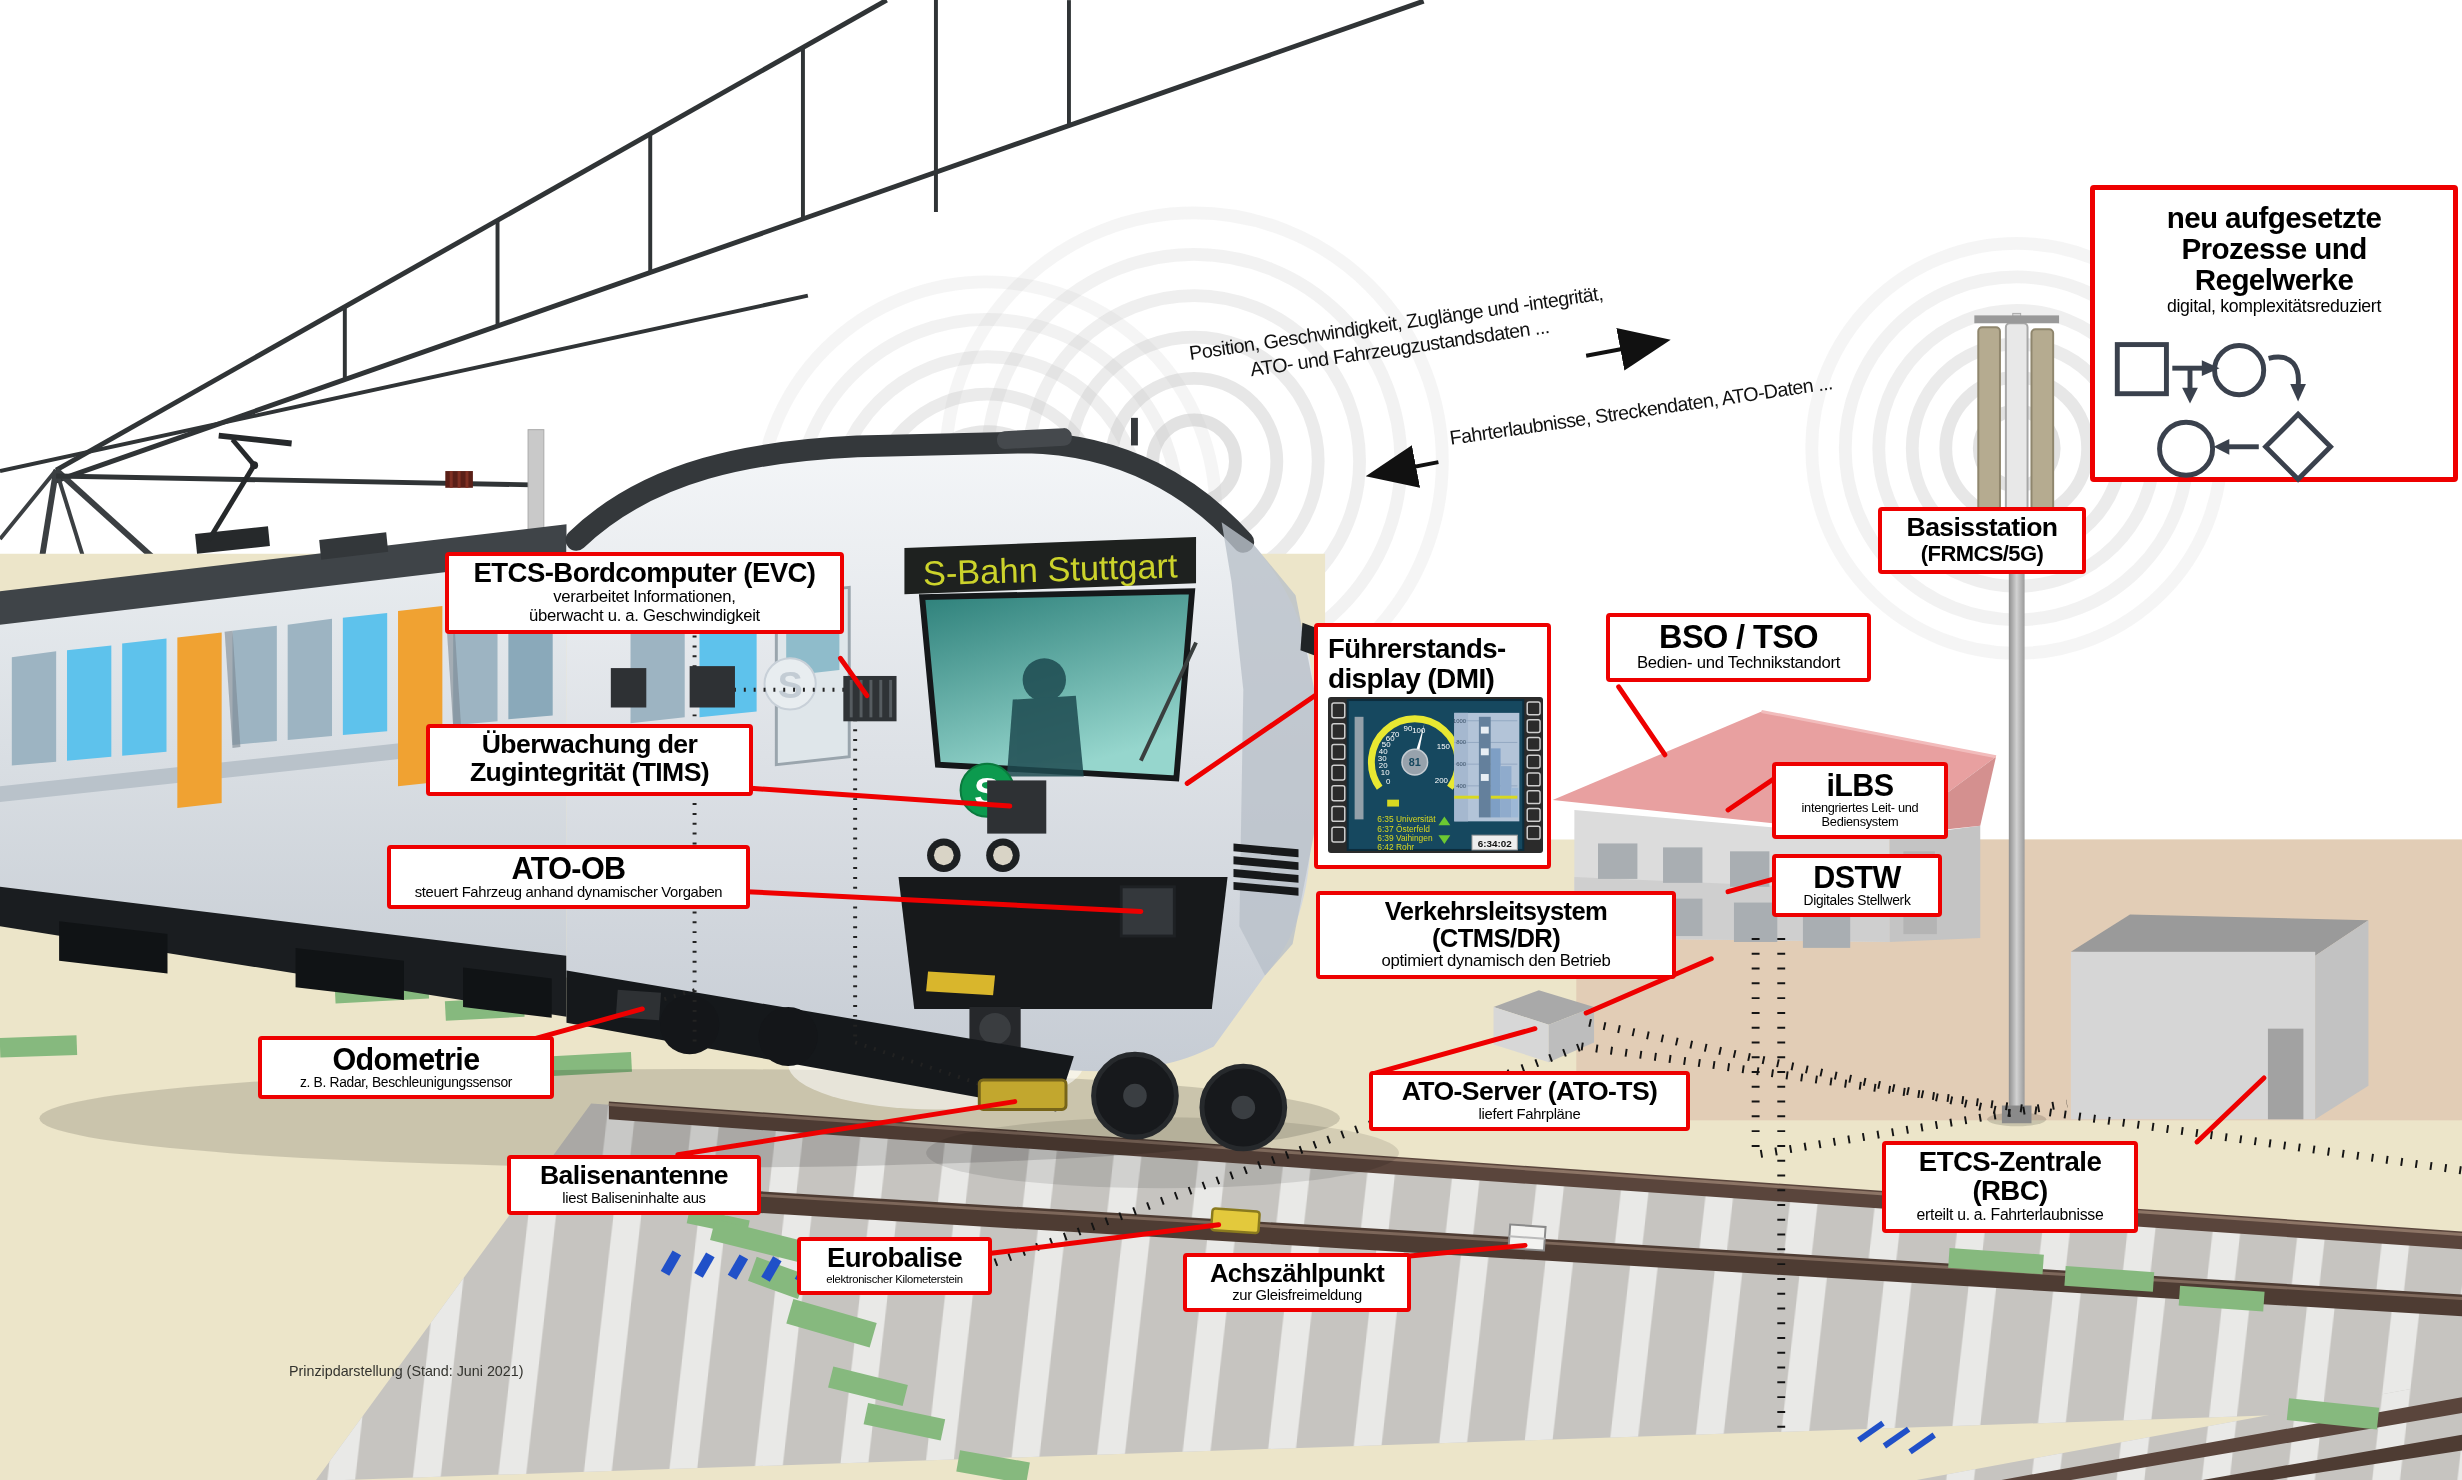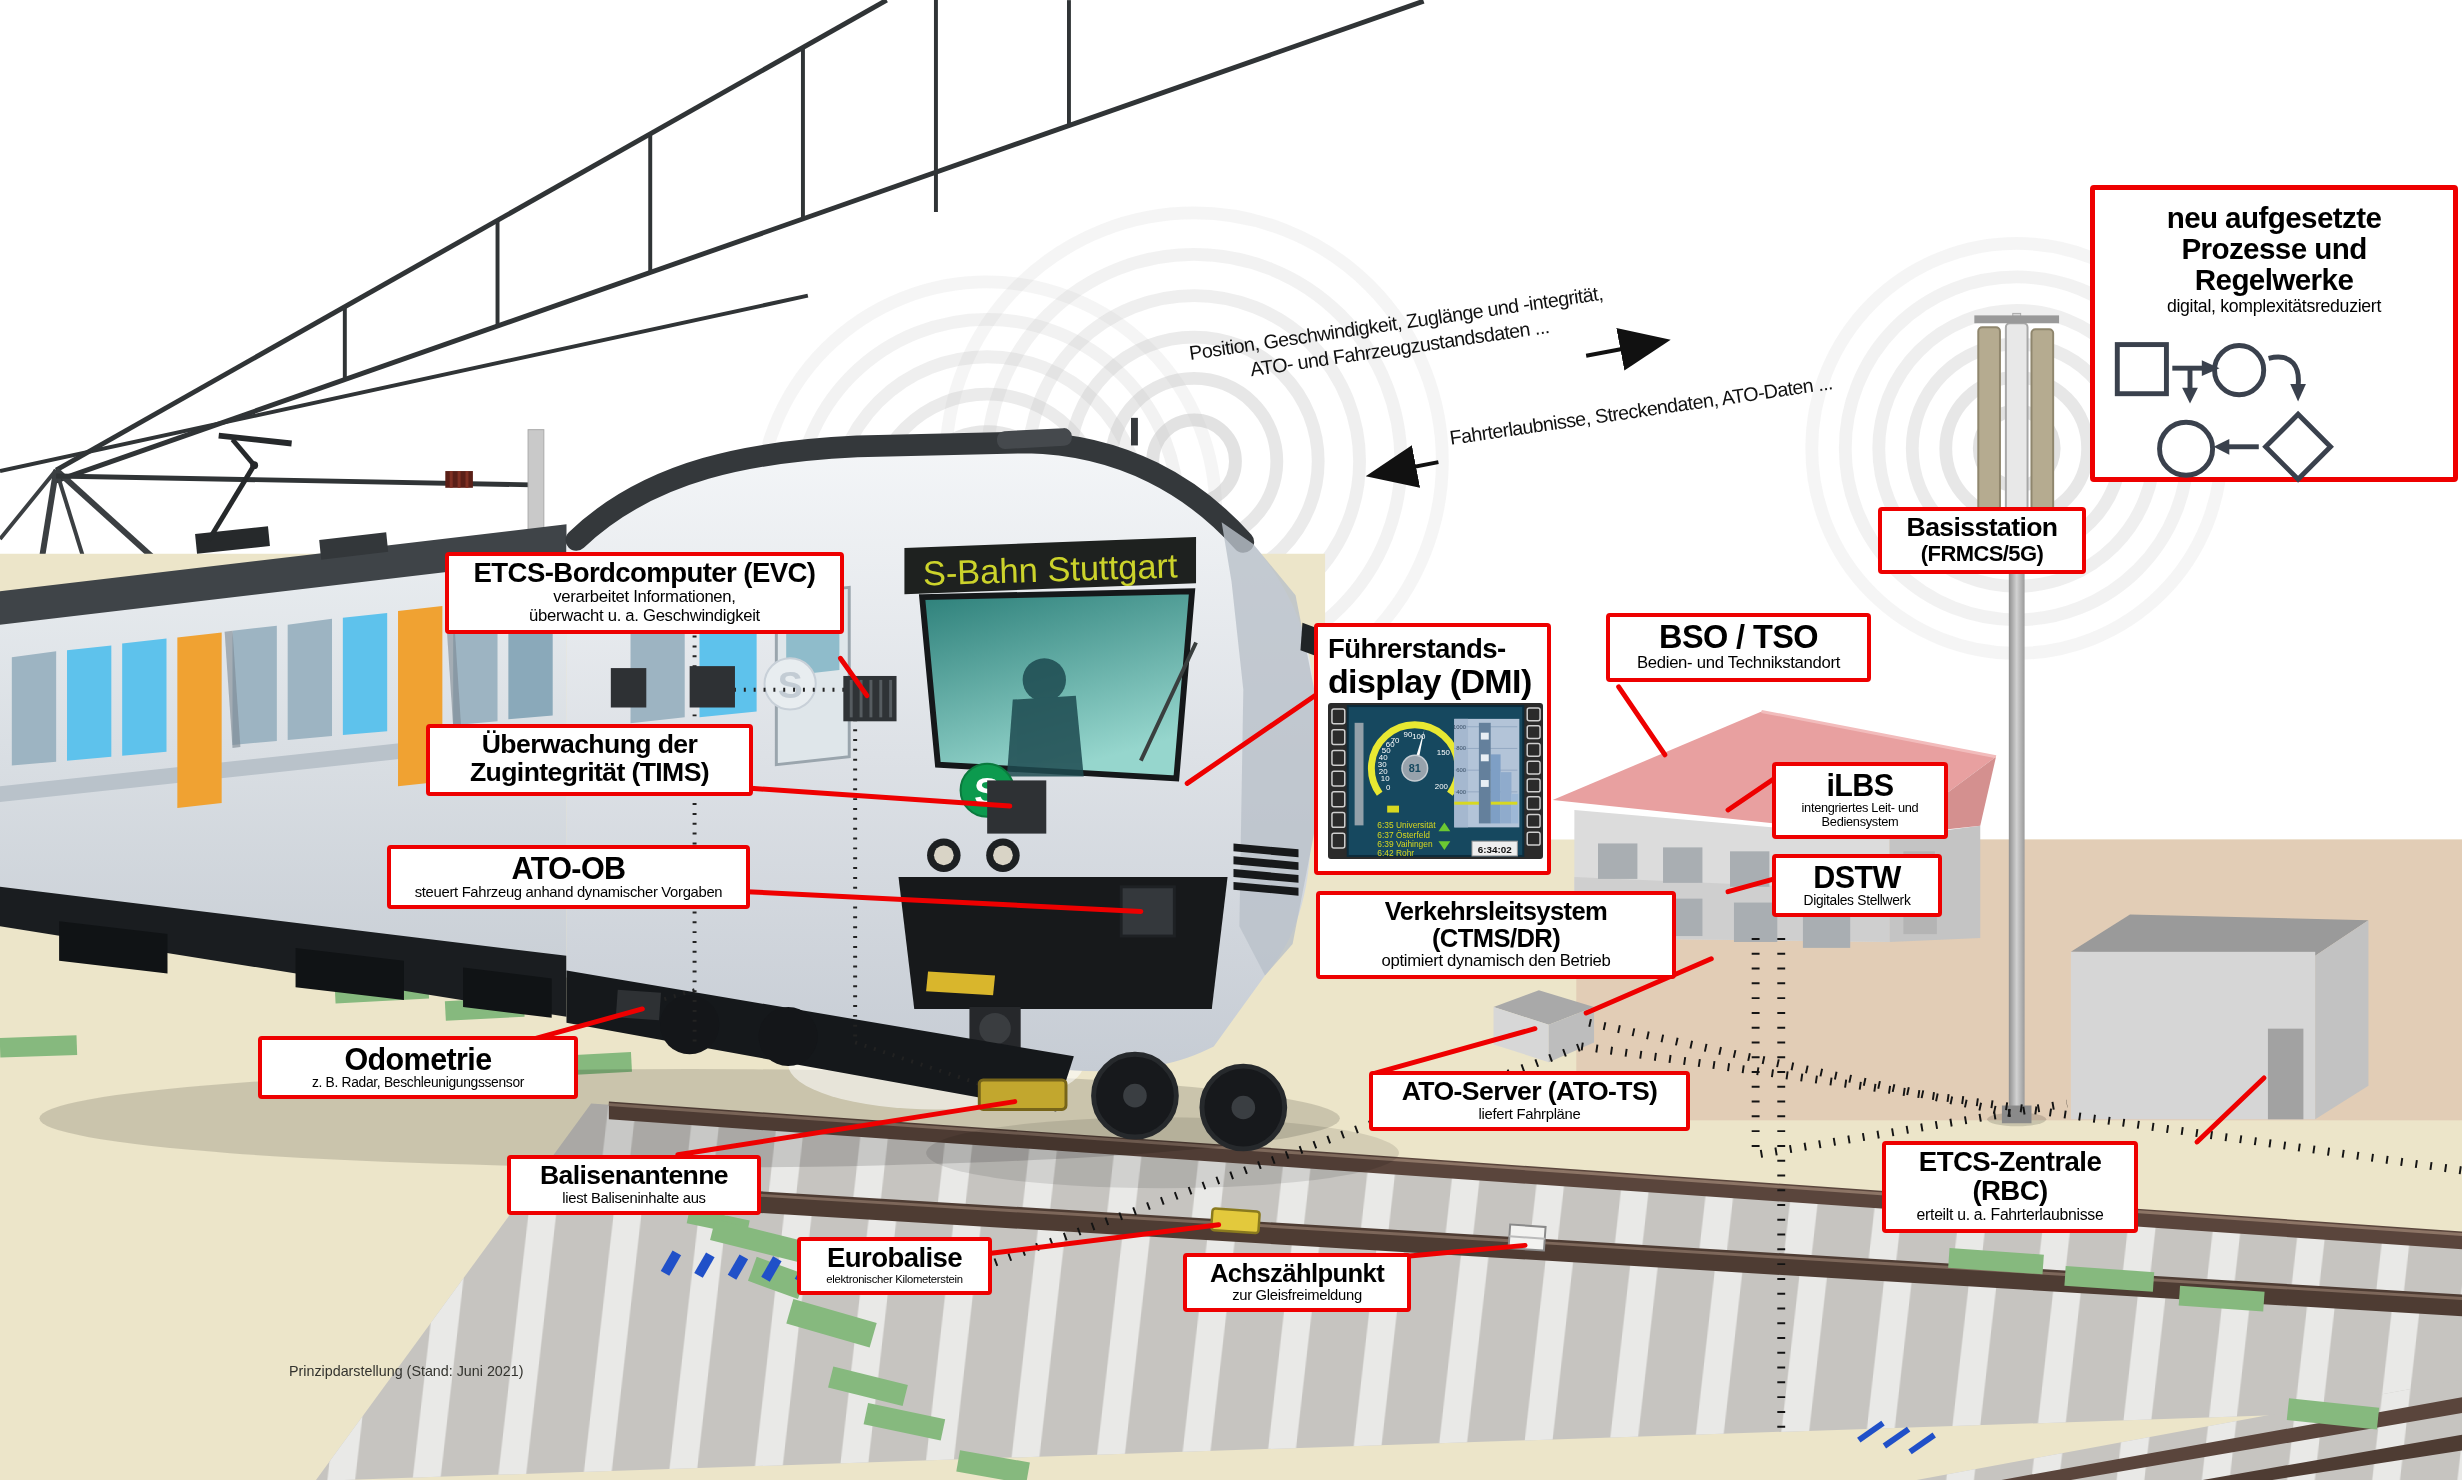--- a/index.html
+++ b/index.html
@@ -377,21 +377,21 @@
 <div class="lbl" style="left:426px;top:724px;width:327px;">
   <div class="t" style="font-size:26.6px;">Überwachung der</div>
   <div class="t" style="font-size:26.6px;">Zugintegrität (TIMS)</div>
 </div>
 
 <div class="lbl" style="left:387px;top:845px;width:363px;">
   <div class="t" style="font-size:30.5px;">ATO-OB</div>
   <div class="s" style="font-size:14.8px;">steuert Fahrzeug anhand dynamischer Vorgaben</div>
 </div>
 
-<div class="lbl" style="left:258px;top:1036px;width:320px;">
+<div class="lbl" style="left:258px;top:1036px;width:296px;">
   <div class="t" style="font-size:30.5px;">Odometrie</div>
   <div class="s" style="font-size:13.8px;">z. B. Radar, Beschleunigungssensor</div>
 </div>
 
 <div class="lbl" style="left:507px;top:1155px;width:254px;">
   <div class="t" style="font-size:26.6px;">Balisenantenne</div>
   <div class="s" style="font-size:14.8px;">liest Baliseninhalte aus</div>
 </div>
 
 <div class="lbl" style="left:797px;top:1237px;width:195px;">
@@ -399,21 +399,21 @@
   <div class="s" style="font-size:11.3px;">elektronischer Kilometerstein</div>
 </div>
 
 <div class="lbl" style="left:1183px;top:1253px;width:228px;">
   <div class="t" style="font-size:25.6px;">Achszählpunkt</div>
   <div class="s" style="font-size:14.8px;">zur Gleisfreimeldung</div>
 </div>
 
 <div class="lbl" style="left:1314px;top:623px;width:237px;text-align:left;padding:7.9px 7.9px 7.9px 9.9px;">
   <div class="t" style="font-size:27.6px;">Führerstands-</div>
-  <div class="t" style="font-size:34px;">display (DMI)</div>
+  <div class="t" style="font-size:28px;">display (DMI)</div>
   <div class="dmi-wrap">
     <svg width="215" height="156" viewBox="0 0 218 158">
       <rect x="0" y="0" width="218" height="158" rx="3" fill="#2b2b2b"></rect>
       <rect x="20" y="3" width="178" height="152" fill="#16485f" stroke="#0c2c3c" stroke-width="2"></rect>
       <g fill="none" stroke="#cfcfcf" stroke-width="1.5">
         <rect x="4" y="6" width="13" height="15" rx="2"></rect>
             <rect x="4" y="27" width="13" height="15" rx="2"></rect>
         <rect x="4" y="48" width="13" height="15" rx="2"></rect>
             <rect x="4" y="69" width="13" height="15" rx="2"></rect>
         <rect x="4" y="90" width="13" height="15" rx="2"></rect>

